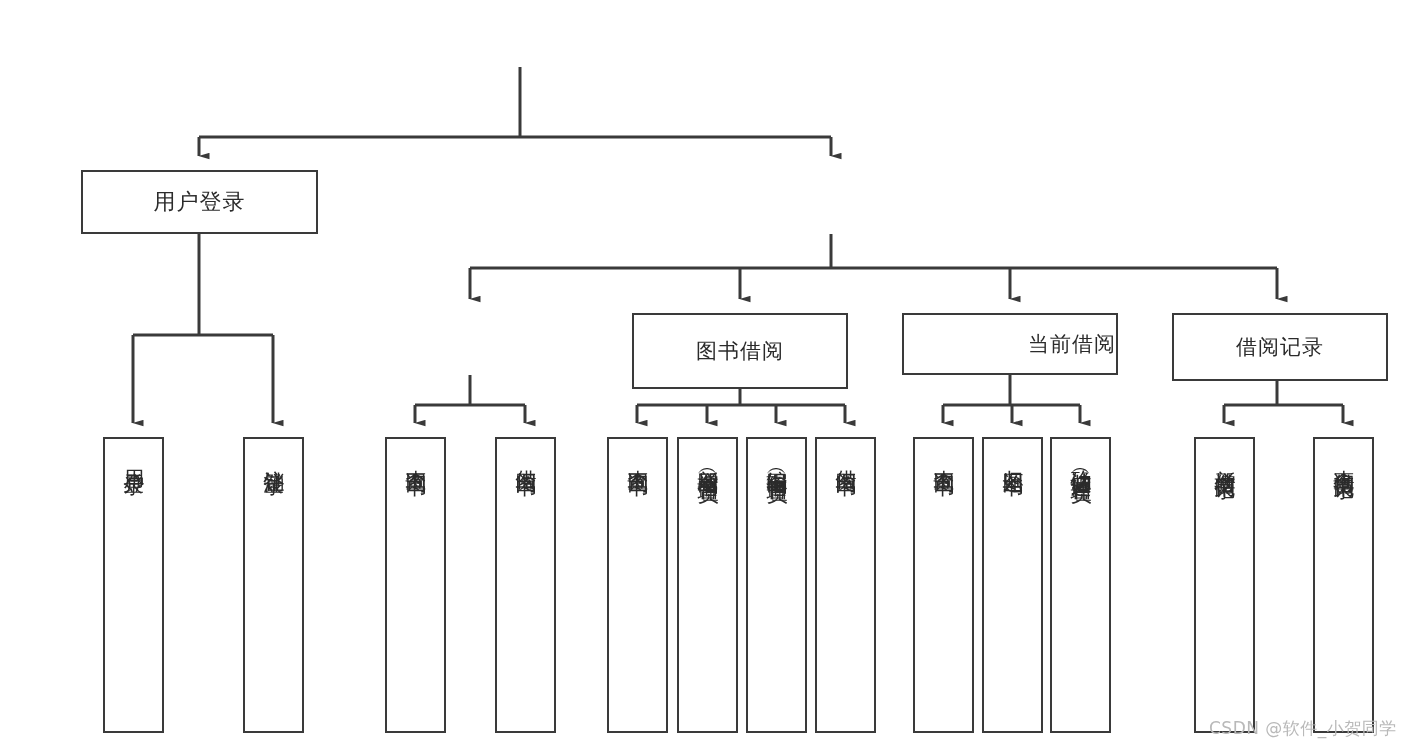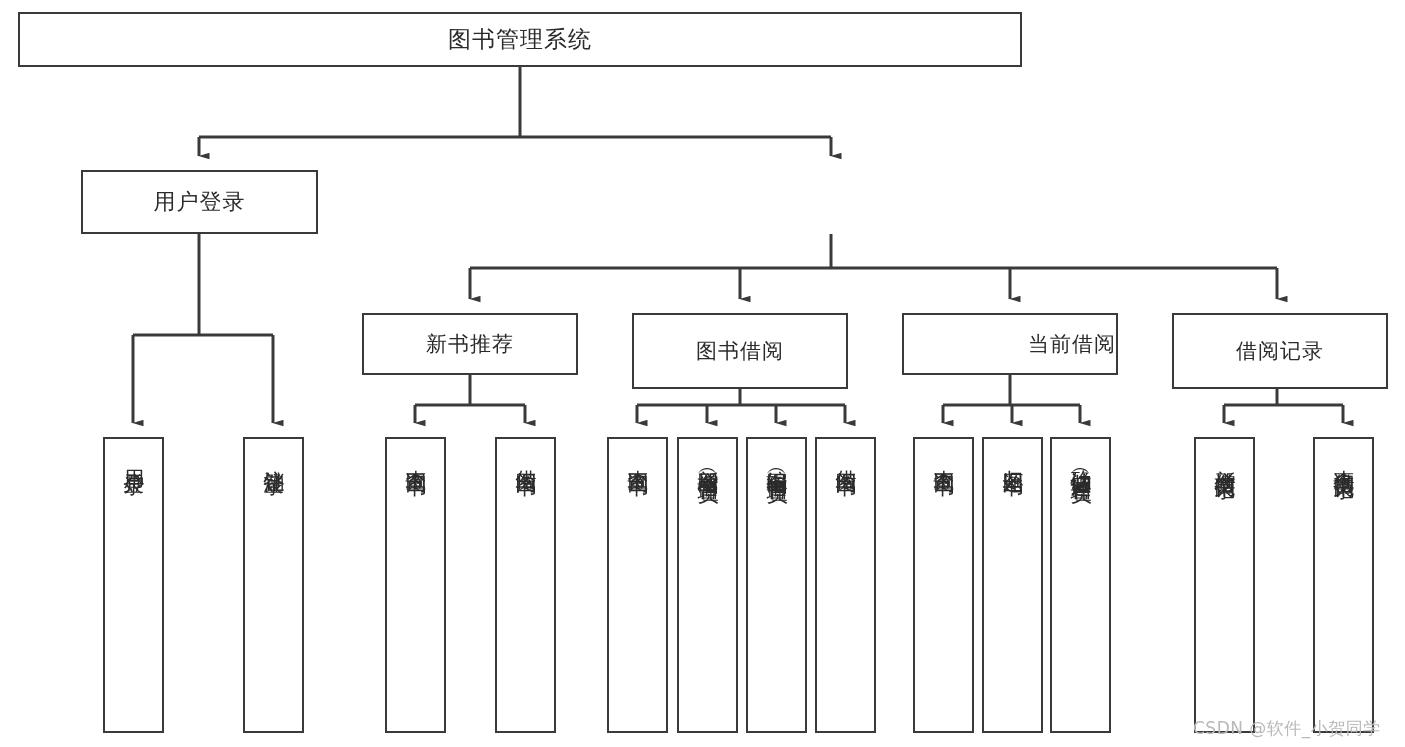--- a/index.html
+++ b/index.html
@@ -58,20 +58,21 @@
     white-space: nowrap;
     display: block;
   }
   .watermark {
     position: absolute;
     font-size: 17px;
     color: #b9b9b9;
     white-space: nowrap;
     z-index: 5;
     letter-spacing: 0.5px;
+    margin-left: 16px;
   }
 </style>
 </head>
 <body>
 
 <div id="canvas">
 
   <svg id="wires" viewBox="0 0 1405 747">
     <defs>
       <marker id="arw" markerWidth="10" markerHeight="12" refX="3.2" refY="10.5" orient="auto" markerUnits="userSpaceOnUse">
@@ -115,38 +116,32 @@
       <path d="M 1012,405 L 1012,423" marker-end="url(#arw)"></path>
       <path d="M 1080,405 L 1080,423" marker-end="url(#arw)"></path>
 
       <path d="M 1277,375 L 1277,405"></path>
       <path d="M 1224,405 L 1343,405"></path>
       <path d="M 1224,405 L 1224,423" marker-end="url(#arw)"></path>
       <path d="M 1343,405 L 1343,423" marker-end="url(#arw)"></path>
     </g>
   </svg>
 
-  <div class="node root" style="left:18px; top:12px; width:1004px; height:55px;">
-    <span class="lbl">图书管理系统</span>
-  </div>
 
   <div class="node lvl1" style="left:81px; top:170px; width:237px; height:64px;">
     <span class="lbl">用户登录</span>
   </div>
 
-  <div class="node lvl2" style="left:362px; top:313px; width:216px; height:62px;">
-    <span class="lbl">新书推荐</span>
-  </div>
   <div class="node lvl2" style="left:632px; top:313px; width:216px; height:76px;">
     <span class="lbl">图书借阅</span>
   </div>
   <div class="node lvl2" style="left:902px; top:313px; width:216px; height:62px;justify-content:flex-end;">
     <span class="lbl">当前借阅</span>
   </div>
-  <div class="node lvl2" style="left:1172px; top:313px; width:216px; height:76px;">
+  <div class="node lvl2" style="left:1172px; top:313px; width:216px; height:68px;">
     <span class="lbl">借阅记录</span>
   </div>
 
   <div class="node leaf" style="left:103px; top:437px; width:61px; height:296px;">
     <span class="lbl">用户登录</span>
   </div>
   <div class="node leaf" style="left:243px; top:437px; width:61px; height:296px;">
     <span class="lbl">注销登录</span>
   </div>
 

